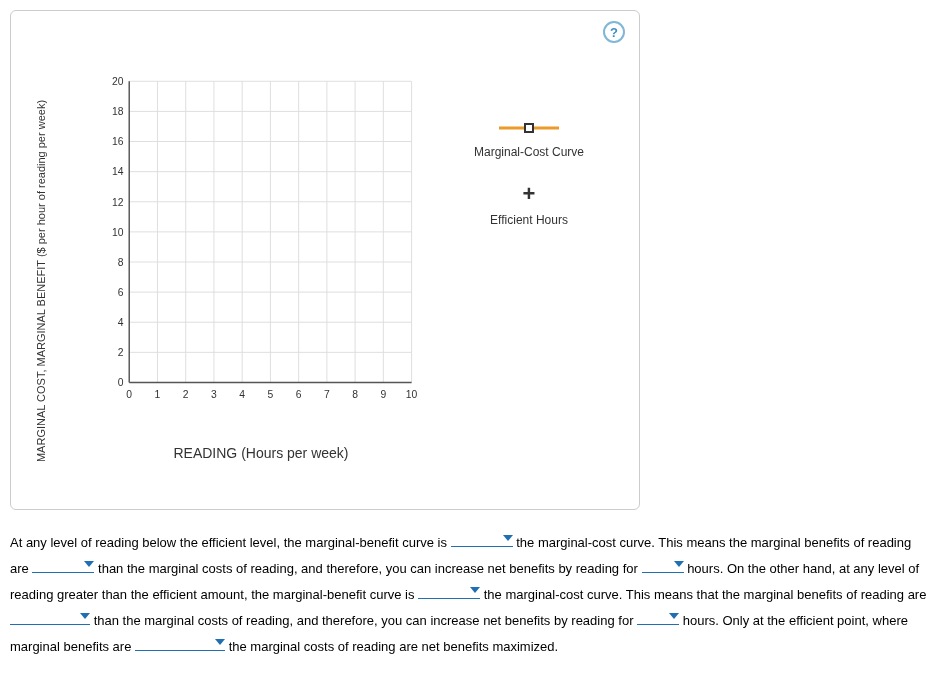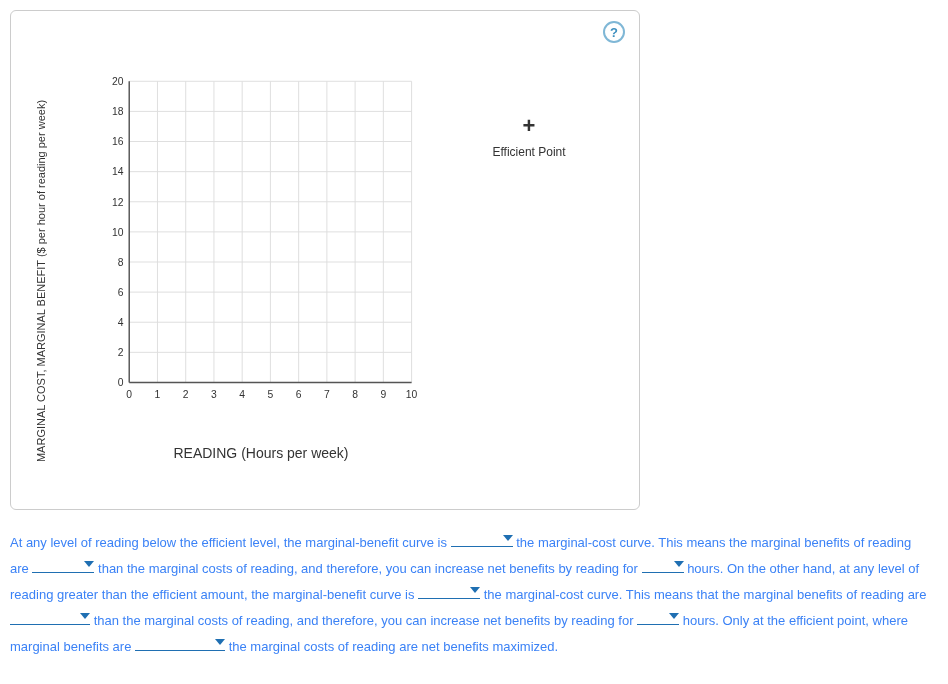--- a/index.html
+++ b/index.html
@@ -116,21 +116,21 @@
     width: 14px; height: 14px;
     font-size: 22px;
     line-height: 10px;
     font-weight: bold;
     color: #333;
     text-align: center;
   }
   .text-body {
     font-size: 13px;
     line-height: 2;
-    color: #3b82f6;
+    color: #000000;
     width: 920px;
   }
   .blank-select {
     display: inline-block;
     min-width: 62px;
     border-bottom: 1px solid #1f6fb2;
     position: relative;
     vertical-align: baseline;
     padding-right: 14px;
     height: 16px;
@@ -213,23 +213,30 @@
             <text x="24" y="14" text-anchor="end" class="tick-label">20</text>
           </g>
       </svg>
     </div>
     <div class="x-axis-label" style="left:220px;bottom:30px">READING (Hours per week)</div>
   </div>
 
   <div class="legend">
     <div class="legend-item">
       <span class="legend-marker">
+        <span class="legend-line line-orange"></span>
+        <span class="legend-shape shape-square"></span>
+      </span>
+      <span>Marginal-Cost Curve</span>
+    </div>
+    <div class="legend-item">
+      <span class="legend-marker">
         <span class="legend-shape shape-plus">+</span>
       </span>
-      <span>Efficient Point</span>
+      <span>Efficient Hours</span>
     </div>
   </div>
 </div>
 
 <div class="text-body">
   <span>At any level of reading below the efficient level, the marginal-benefit curve is</span>
   <span class="blank-select"></span>
   <span>the marginal-cost curve. This means the marginal benefits of reading are</span>
   <span class="blank-select"></span>
   <span>than the marginal costs of reading, and therefore, you can increase net benefits by reading for</span>

